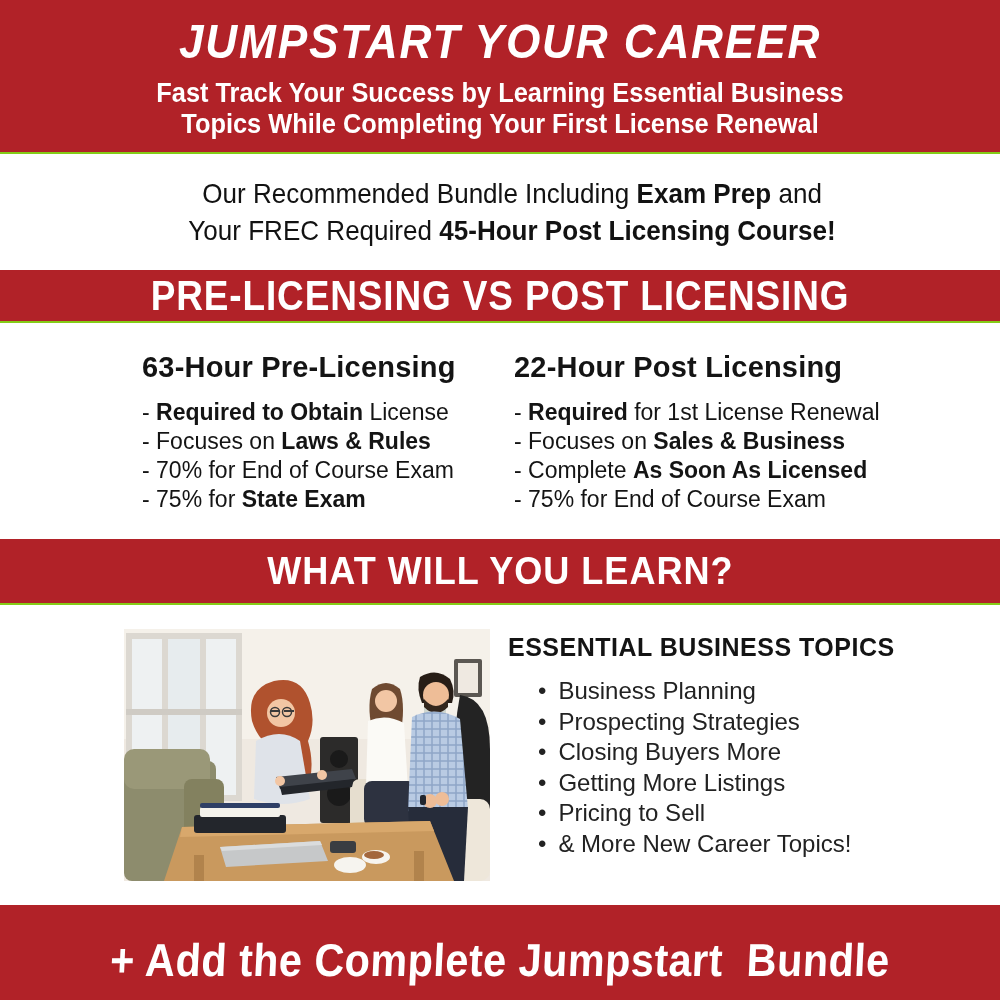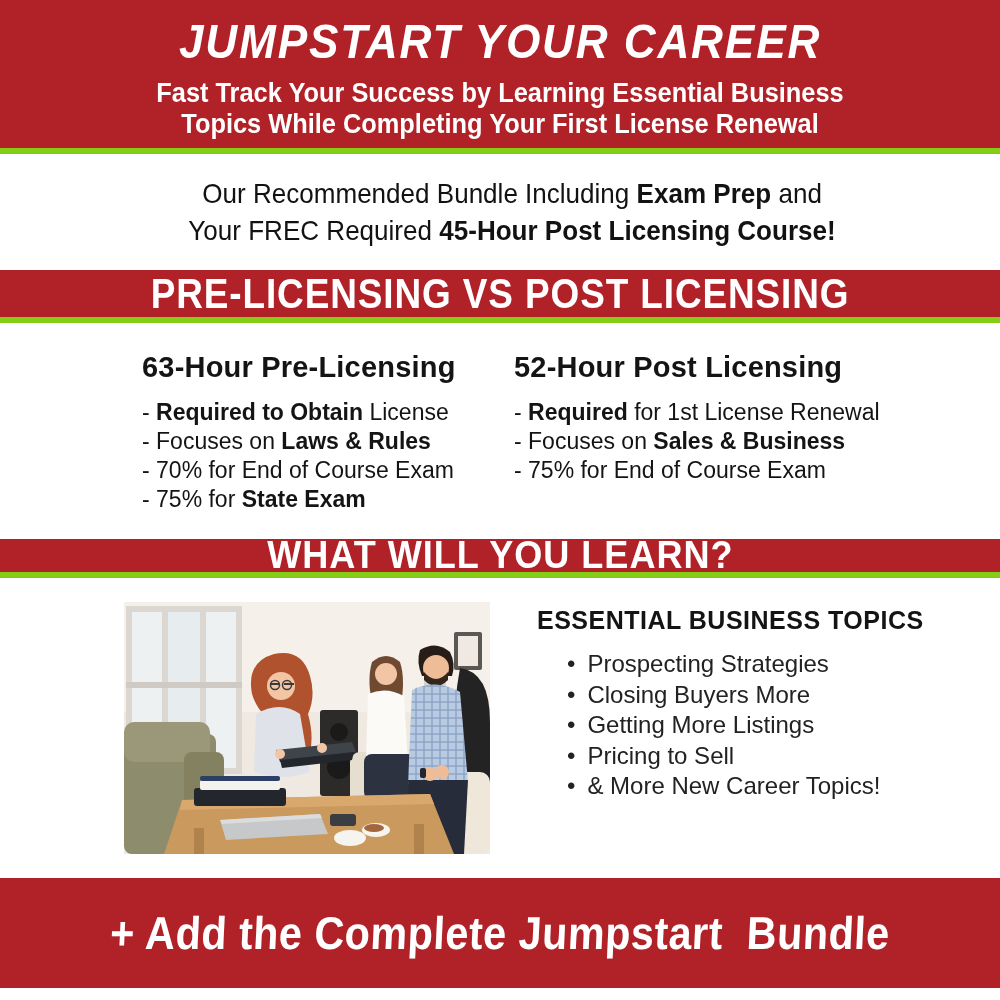--- a/index.html
+++ b/index.html
@@ -3,21 +3,21 @@
 <meta charset="utf-8">
 <style>
   * { margin:0; padding:0; box-sizing:border-box; }
   html,body { background:#fff; }
   .page {
     width:1000px; height:1000px; margin:0 auto; position:relative;
     font-family:"Liberation Sans", sans-serif; background:#fff; overflow:hidden;
   }
   
   .red { background:var(--red,#B12228); color:#fff; }
-  .edge { border-bottom:6px solid #84cc16; }
+  .edge { border-bottom:2px solid #84cc16; }
 
   
   .banner-top { height:154px; text-align:center; padding-top:14px; }
   .main-title {
     display:inline-block; font-size:48px; font-weight:700; font-style:italic;
     letter-spacing:2px; transform:scaleX(0.92); transform-origin:center;
     line-height:56px; white-space:nowrap;
   }
   .banner-sub {
     font-size:27px; font-weight:700; line-height:31px; margin-top:8px;
@@ -27,40 +27,40 @@
   
   .intro { height:116px; display:flex; flex-direction:column; justify-content:center; align-items:center; color:#121212;padding-left:24px; }
   .intro .line {
     font-size:28px; line-height:37px; transform:scaleX(0.93); transform-origin:center; white-space:nowrap;
   }
   .b { font-weight:700; }
 
   
   .band { display:flex; align-items:center; justify-content:center; }
   .band-pre { height:53px; }
-  .band-learn { height:39px; }
+  .band-learn { height:66px; }
   .band-label {
     font-weight:700; white-space:nowrap; transform:scaleX(0.88); transform-origin:center;
   }
   .band-pre .band-label { font-size:42px; letter-spacing:1px; }
   .band-learn .band-label { font-size:38px; letter-spacing:1px; transform:scaleX(0.95); }
 
   
   .compare { height:216px; display:flex; padding:28px 0 0 142px; color:#141414; }
   .col { width:372px; }
   .col-title { font-size:29px; font-weight:700; letter-spacing:0.2px; margin-bottom:14px; white-space:nowrap; }
   .col ul { list-style:none; }
   .col li { font-size:23px; line-height:29px; white-space:nowrap; }
 
   
   .learn { height:300px; position:relative; color:#141414; }
   .photo {
     position:absolute; left:124px; top:24px; width:366px; height:252px; display:block;
   }
-  .topics { position:absolute; left:537px; top:28px; }
+  .topics { position:absolute; left:508px; top:28px; }
   .topics-heading { font-size:25px; font-weight:700; letter-spacing:0.5px; margin-bottom:14px; white-space:nowrap; }
   .topics ul { list-style:none; margin-left:30px; }
   .topics li { font-size:24px; line-height:30.5px; white-space:nowrap; color:#222; }
   .topics li::before { content:"\2022"; margin-right:12px; font-size:24px; }
 
   
   .banner-bottom { height:110px; display:flex; align-items:center; justify-content:center; }
   .cta-label {
     font-size:46px; font-weight:700; white-space:pre-wrap; letter-spacing:0.5px;
     transform:scaleX(0.9) skewX(-3deg); transform-origin:center; cursor:pointer;
@@ -92,24 +92,25 @@
     <div class="col">
       <h3 class="col-title">63-Hour Pre-Licensing</h3>
       <ul>
         <li><span>- </span><span class="b">Required to Obtain</span><span> License</span></li>
         <li><span>- Focuses on </span><span class="b">Laws &amp; Rules</span></li>
         <li><span>- 70% for End of Course Exam</span></li>
         <li><span>- 75% for </span><span class="b">State Exam</span></li>
       </ul>
     </div>
     <div class="col">
-      <h3 class="col-title">52-Hour Post Licensing</h3>
+      <h3 class="col-title">22-Hour Post Licensing</h3>
       <ul>
         <li><span>- </span><span class="b">Required</span><span> for 1st License Renewal</span></li>
         <li><span>- Focuses on </span><span class="b">Sales &amp; Business</span></li>
+        <li><span>- Complete </span><span class="b">As Soon As Licensed</span></li>
         <li><span>- 75% for End of Course Exam</span></li>
       </ul>
     </div>
   </section>
 
   <div class="red band band-learn edge">
     <h2 class="band-label">WHAT WILL YOU LEARN?</h2>
   </div>
 
   <section class="learn">
@@ -187,20 +188,21 @@
       <polygon points="96,218 196,212 198,216 98,222" fill="#dadcdd"></polygon>
       <rect x="206" y="212" width="26" height="12" rx="3" fill="#3a3d42"></rect>
       <ellipse cx="226" cy="236" rx="16" ry="8" fill="#f6f4ef"></ellipse>
       <ellipse cx="252" cy="228" rx="14" ry="7" fill="#f6f4ef"></ellipse>
       <ellipse cx="250" cy="226" rx="10" ry="4" fill="#a3673d"></ellipse>
     </svg>
 
     <div class="topics">
       <h3 class="topics-heading">ESSENTIAL BUSINESS TOPICS</h3>
       <ul>
+        <li>Business Planning</li>
         <li>Prospecting Strategies</li>
         <li>Closing Buyers More</li>
         <li>Getting More Listings</li>
         <li>Pricing to Sell</li>
         <li>&amp; More New Career Topics!</li>
       </ul>
     </div>
   </section>
 
   <footer class="red banner-bottom">

